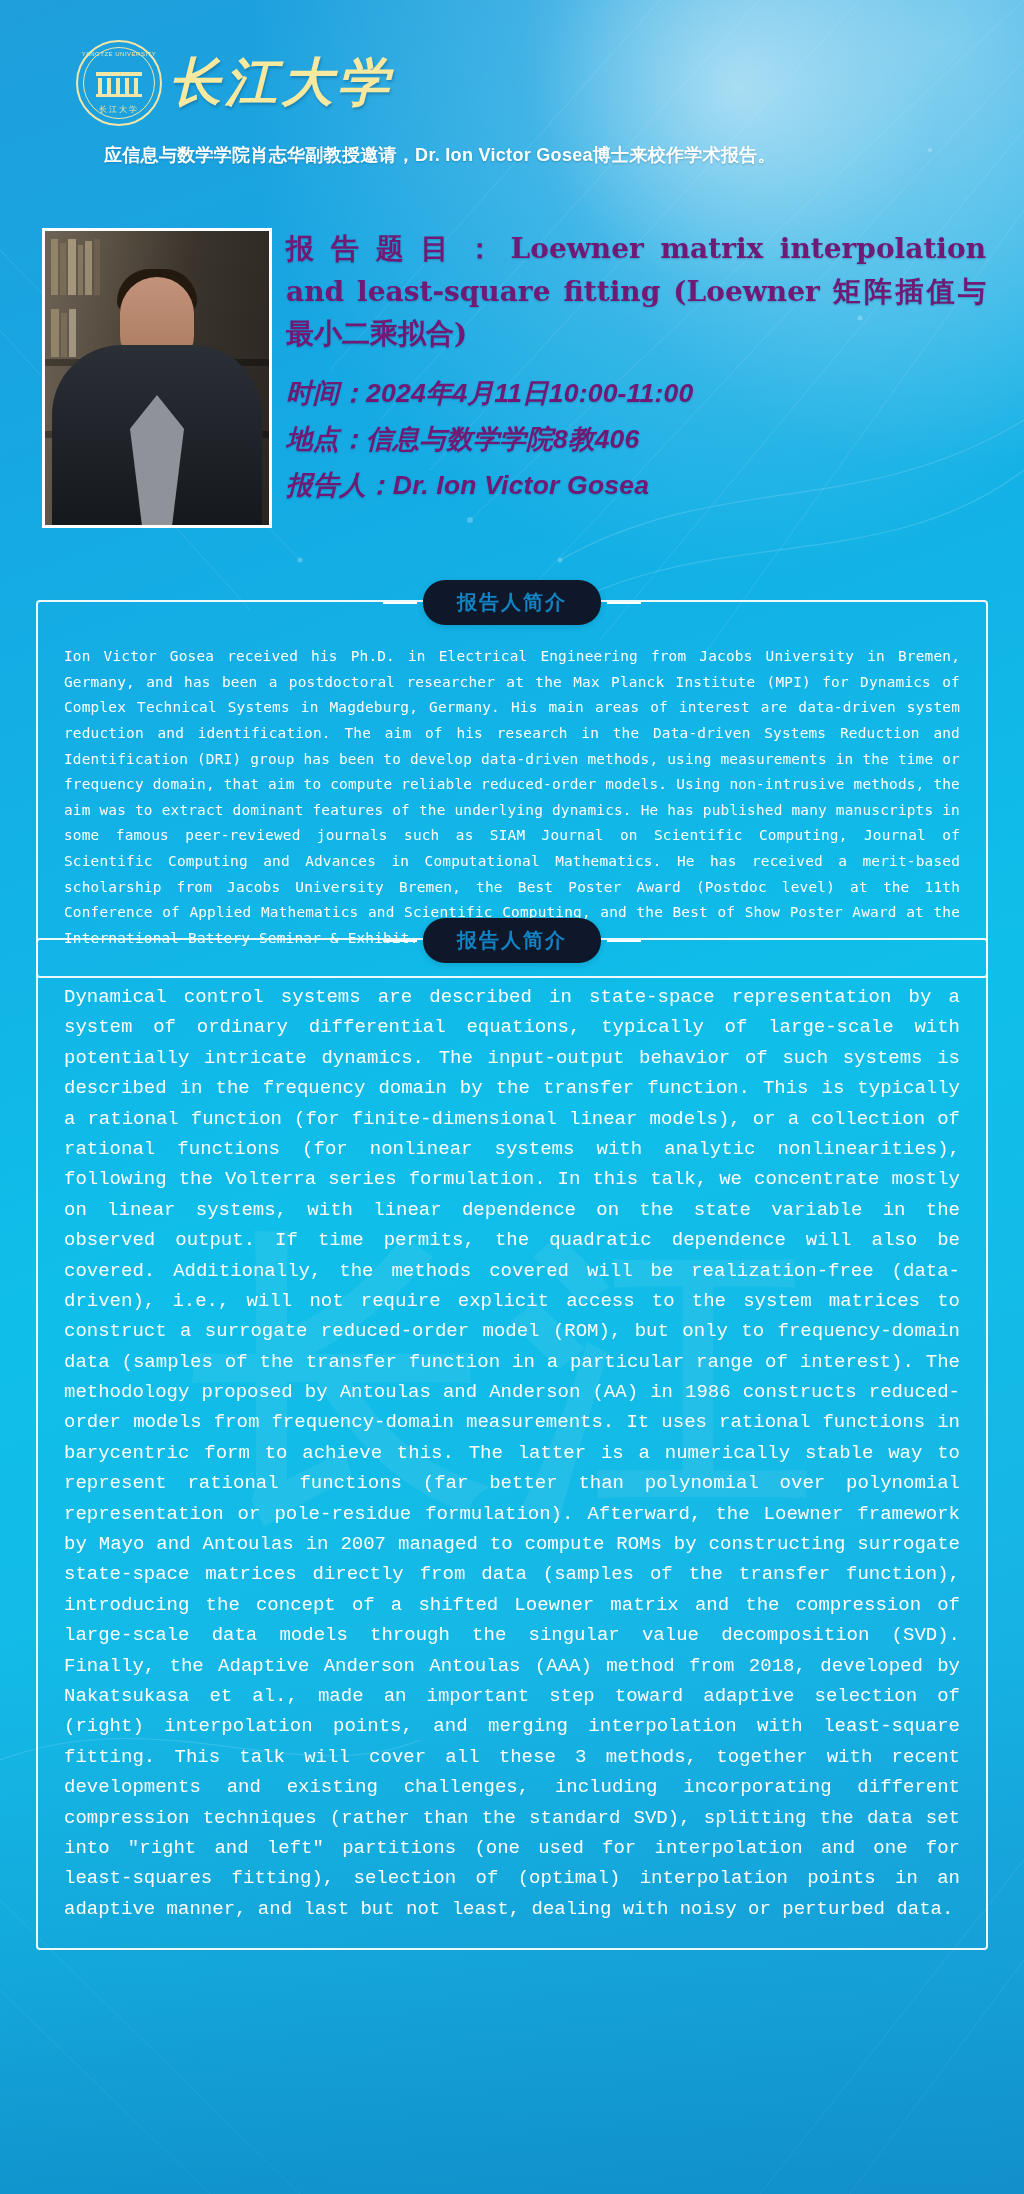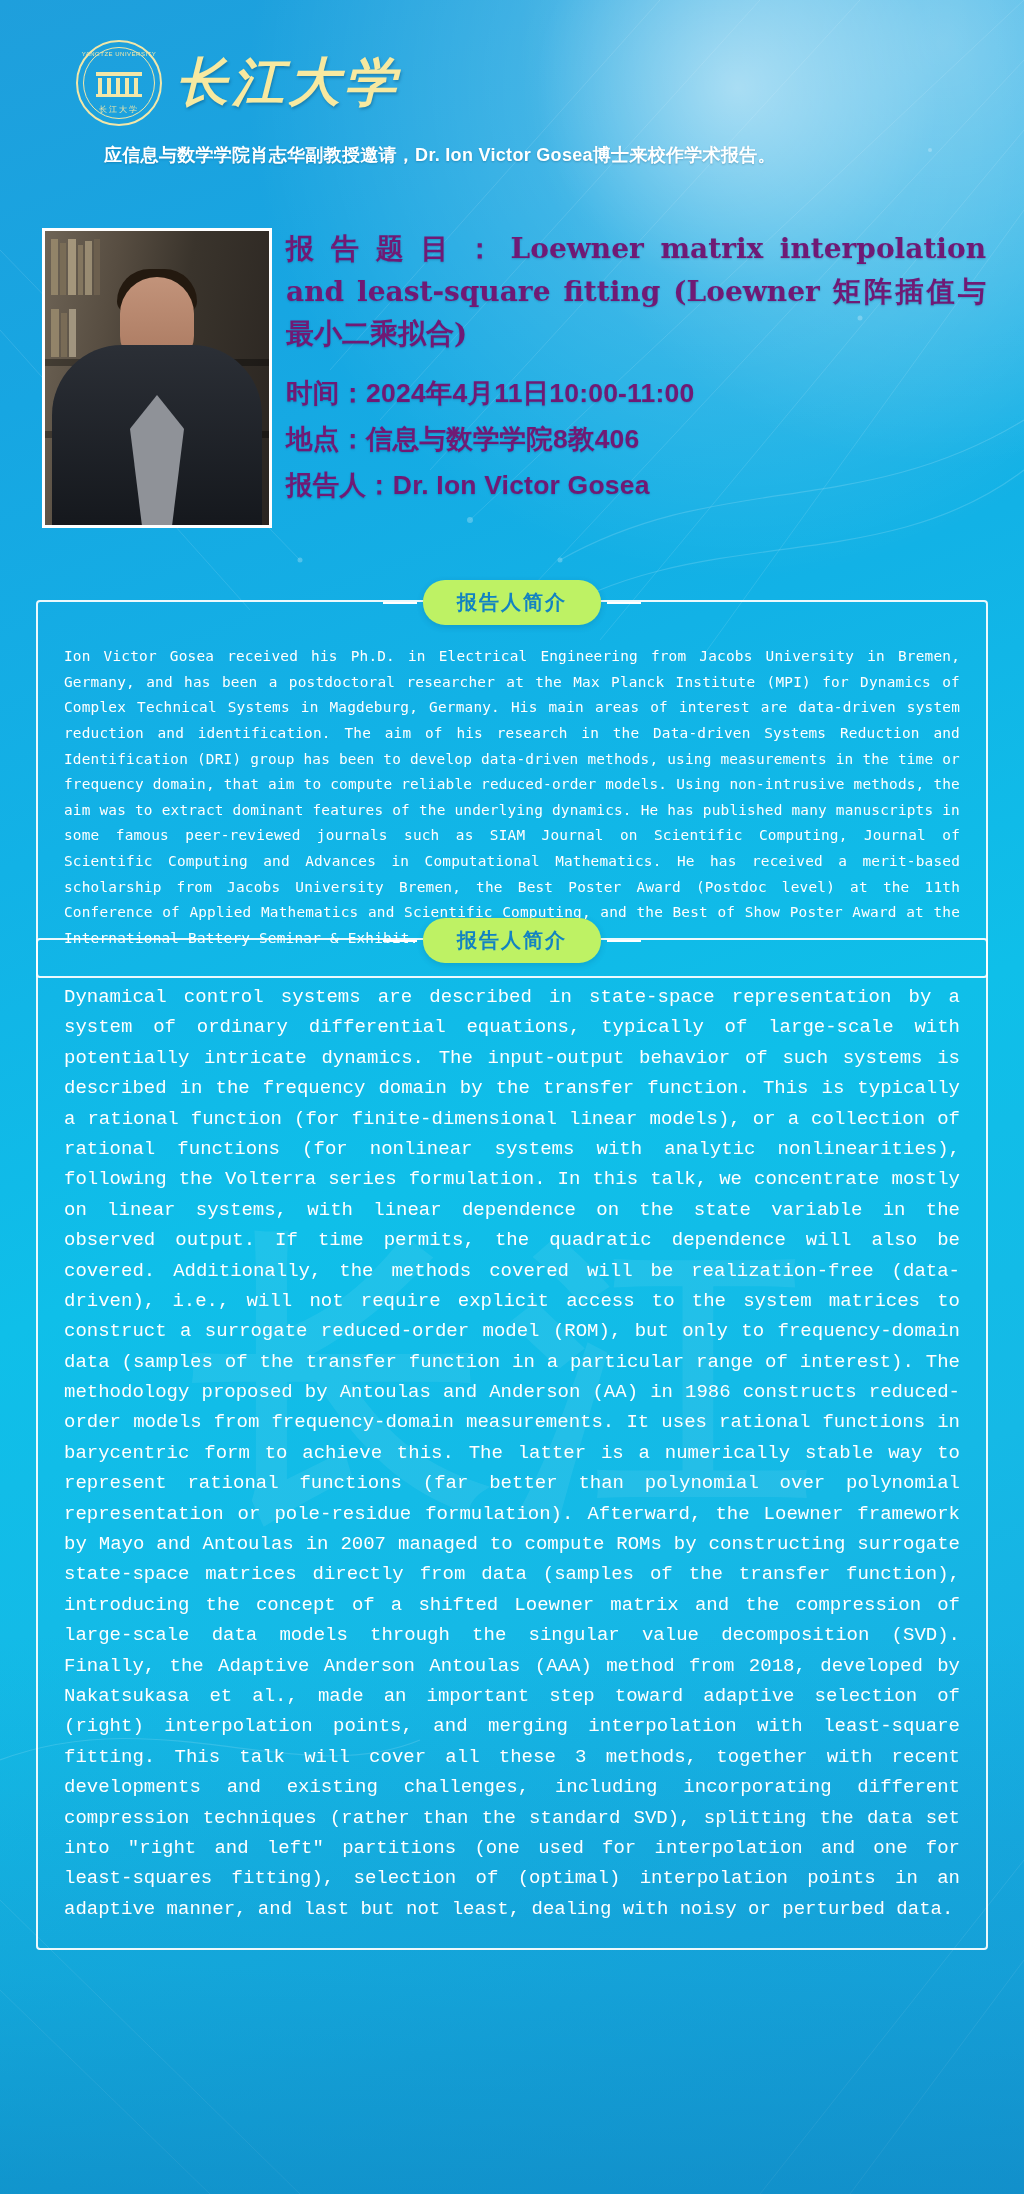--- a/index.html
+++ b/index.html
@@ -31,21 +31,21 @@
     position: absolute;
     left: 50%; top: 1180px; transform: translateX(-50%);
     font-size: 300px; color: rgba(255,255,255,0.07);
     font-family: "DejaVu Serif", serif; font-weight: bold;
     letter-spacing: 20px; white-space: nowrap; pointer-events: none;
   }
 
   .page { position: relative; width: 1024px; height: 2194px; }
 
   
-  .header { position: absolute; left: 76px; top: 40px; display: flex; align-items: center; gap: 14px; }
+  .header { position: absolute; left: 76px; top: 40px; display: flex; align-items: center; gap: 7px; }
   .seal {
     width: 86px; height: 86px; border-radius: 50%;
     border: 2.5px solid #f3e7a8; position: relative; flex: none;
   }
   .seal:before {
     content: ""; position: absolute; inset: 5px; border-radius: 50%;
     border: 1.5px solid #f3e7a8;
   }
   .seal-inner {
     position: absolute; left: 50%; top: 50%; transform: translate(-50%,-50%);
@@ -145,36 +145,36 @@
     text-align: justify;
     text-shadow: 0 1px 2px rgba(0,70,110,0.3);
   }
   .topic .label { letter-spacing: 10px; }
   .meta {
     margin-top: 14px;
     font-size: 26.5px; font-weight: bold; line-height: 1.75;
     letter-spacing: 0.2px;
     text-shadow: 0 1px 2px rgba(0,70,110,0.3);
   }
-  .meta div { white-space: nowrap; }
+  .meta div { white-space: nowrap; font-style: italic; }
 
   
   .panel { position: absolute; left: 36px; width: 952px; }
   .panel-frame {
     border: 2px solid rgba(255,255,255,0.92);
     border-radius: 4px;
     position: relative;
   }
   .panel-frame:before, .panel-frame:after {
     content: ""; position: absolute; top: -2px; height: 2px; background: #12b2e6;
   }
   .panel-frame:before { left: 240px; width: 0; }
   .title-badge {
     position: absolute; left: 50%; top: -22px; transform: translateX(-50%);
-    background: #bef264; color: #1283c2;
+    background: #0f172a; color: #1283c2;
     font-size: 20px; font-weight: bold;
     padding: 9px 34px; border-radius: 22px;
     white-space: nowrap;
     letter-spacing: 2px;
     box-shadow: 0 2px 6px rgba(0,60,100,0.18);
     z-index: 3;
   }
   .title-badge .wing {
     position: absolute; top: 50%; width: 34px; height: 2px;
     background: #ffffff; transform: translateY(-50%);

